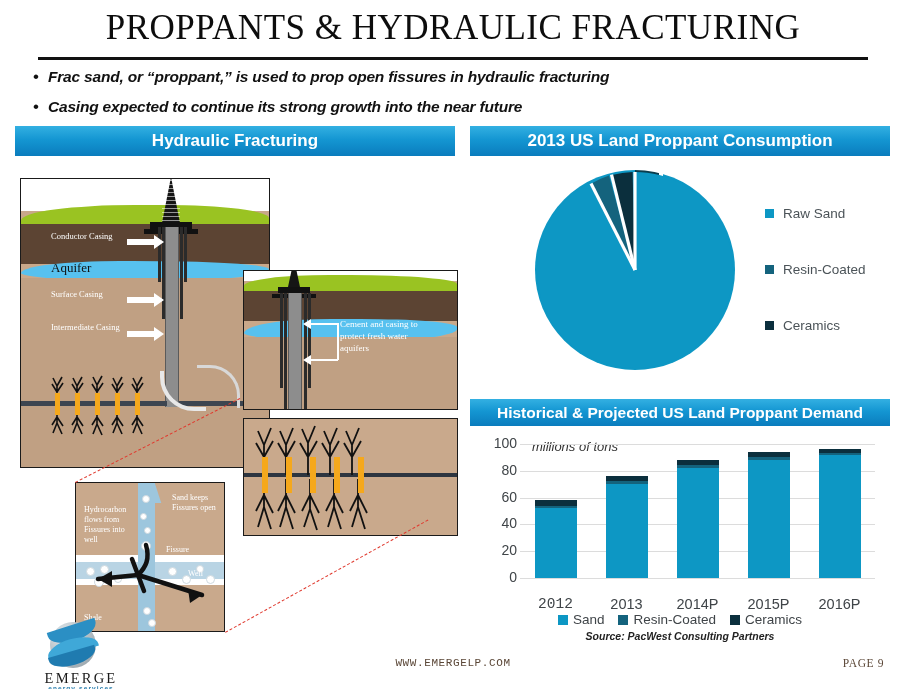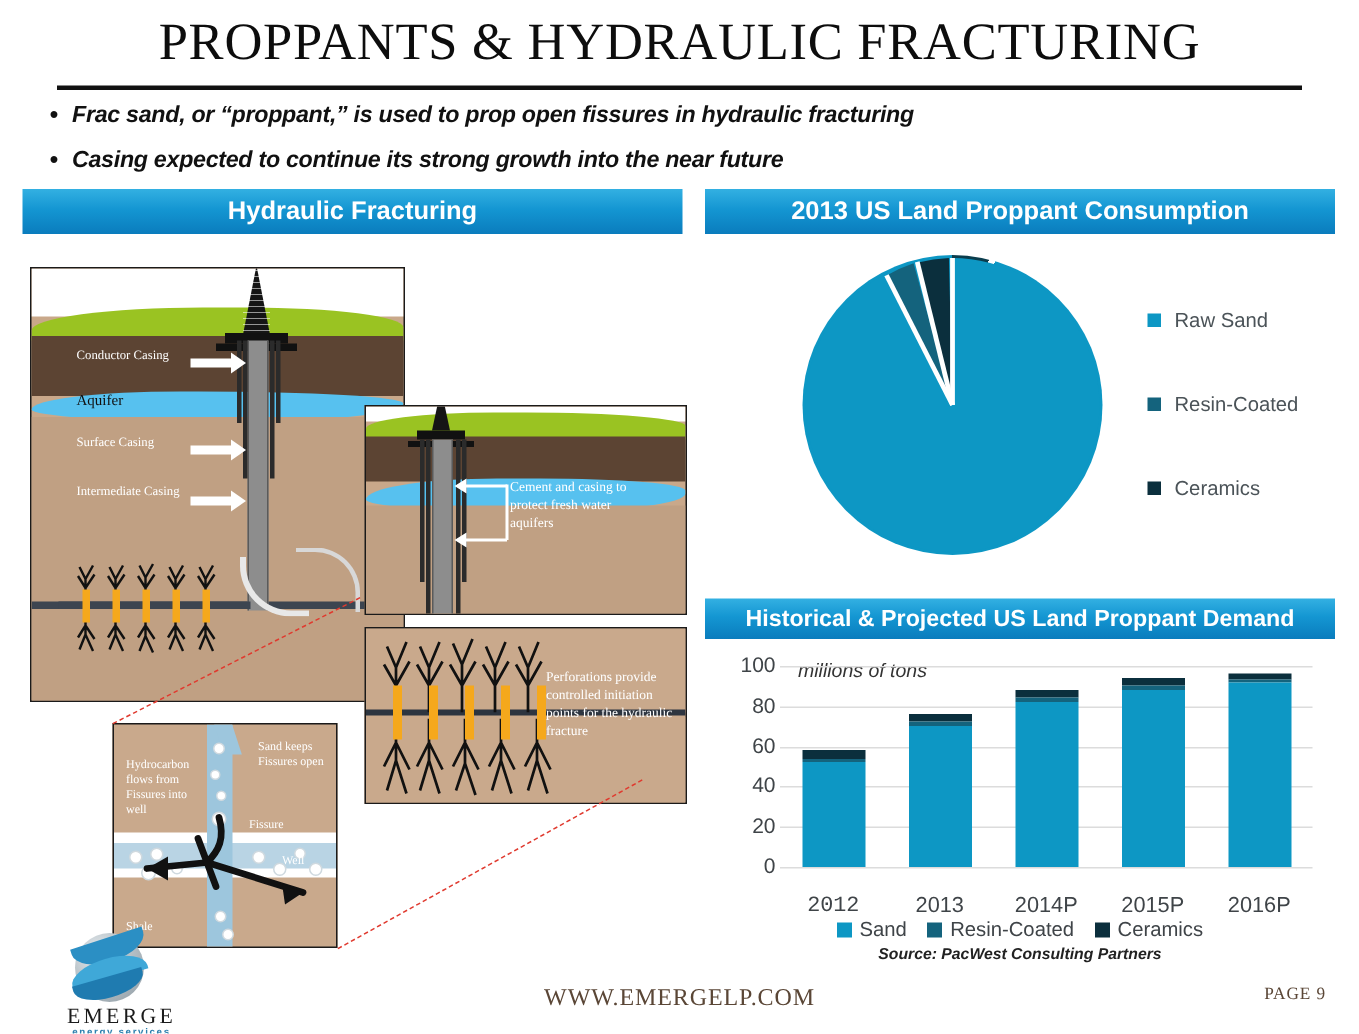--- a/index.html
+++ b/index.html
@@ -134,21 +134,21 @@
       border-radius:0 0 40px 40px / 0 0 20px 20px;transform:rotate(-18deg);}
   .logo .sw2{position:absolute;left:20px;top:17px;width:52px;height:14px;background:#3fa8d8;
       border-radius:40px 40px 0 0 / 18px 18px 0 0;transform:rotate(-16deg);}
   .logo .sw3{position:absolute;left:23px;top:29px;width:48px;height:14px;background:#1f7bb0;
       border-radius:0 0 40px 40px / 0 0 18px 18px;transform:rotate(-16deg);}
   .logo .ltxt{position:absolute;left:0;top:48px;width:110px;text-align:center;
       font-family:"Liberation Serif",serif;font-size:14.5px;letter-spacing:2.2px;color:#1b1b1b;}
   .logo .lsub{position:absolute;left:0;top:63px;width:110px;text-align:center;
       font-size:6.5px;letter-spacing:1.1px;color:#2b7fae;font-weight:bold;}
   .weburl{position:absolute;left:0;top:657px;width:906px;text-align:center;
-      font-family:Liberation Serif, serif;font-size:16px;letter-spacing:.6px;color:#5a4636;}
+      font-family:Liberation Mono, monospace;font-size:11px;letter-spacing:.6px;color:#5a4636;}
   .pageno{position:absolute;right:22px;top:657px;font-family:"Liberation Serif",serif;
       font-size:11.5px;letter-spacing:.6px;color:#5a4636;}
 </style>
 </head>
 <body>
 
 <div class="slide">
 
   <div class="title">PROPPANTS &amp; HYDRAULIC FRACTURING</div>
   <div class="title-rule"></div>
@@ -217,21 +217,21 @@
       </svg>
       <div class="perf" style="left:34px;top:214px;height:22px;"></div>
       <div class="perf" style="left:54px;top:214px;height:22px;"></div>
       <div class="perf" style="left:74px;top:214px;height:22px;"></div>
       <div class="perf" style="left:94px;top:214px;height:22px;"></div>
       <div class="perf" style="left:114px;top:214px;height:22px;"></div>
 
       <div class="lbl" style="left:30px;top:52px;width:78px;">Conductor Casing</div>
       <div class="arrow-w" style="left:106px;top:60px;width:28px;"></div>
 
-      <div class="lbl dark" style="left:30px;top:84px;width:78px;font-size:10px;">Aquifer</div>
+      <div class="lbl dark" style="left:30px;top:84px;width:78px;font-size:13px;">Aquifer</div>
 
       <div class="lbl" style="left:30px;top:110px;width:78px;">Surface Casing</div>
       <div class="arrow-w" style="left:106px;top:118px;width:28px;"></div>
 
       <div class="lbl" style="left:30px;top:143px;width:84px;">Intermediate Casing</div>
       <div class="arrow-w" style="left:106px;top:152px;width:28px;"></div>
     </div>
 
     <div class="dbox" id="inset-cement">
       <div class="sky"></div>
@@ -280,21 +280,20 @@
           <path d="M104 0 L104 28 M104 16 L96 32 M104 16 L113 34 M104 28 L98 48 M104 28 L111 50"></path>
         </g>
       </svg>
 
       <div class="perf" style="left:18px;top:38px;height:36px;width:6px;"></div>
       <div class="perf" style="left:42px;top:38px;height:36px;width:6px;"></div>
       <div class="perf" style="left:66px;top:38px;height:36px;width:6px;"></div>
       <div class="perf" style="left:90px;top:38px;height:36px;width:6px;"></div>
       <div class="perf" style="left:114px;top:38px;height:36px;width:6px;"></div>
 
-      <div class="lbl" style="left:120px;top:26px;width:86px;font-size:9px;line-height:12px;">Perforations provide controlled initiation points for the hydraulic fracture</div>
     </div>
 
     <div class="dbox" id="inset-fiss">
       <div class="shaleband"></div>
       <div class="shalebandin"></div>
       <div class="fissure"></div>
       <div style="position:absolute;left:70px;top:0;width:12px;height:20px;background:#9dc6dd;transform:skewX(18deg);"></div>
 
       <div class="sandgrain" style="left:66px;top:12px;width:6px;height:6px;"></div>
       <div class="sandgrain" style="left:64px;top:30px;width:5px;height:5px;"></div>

